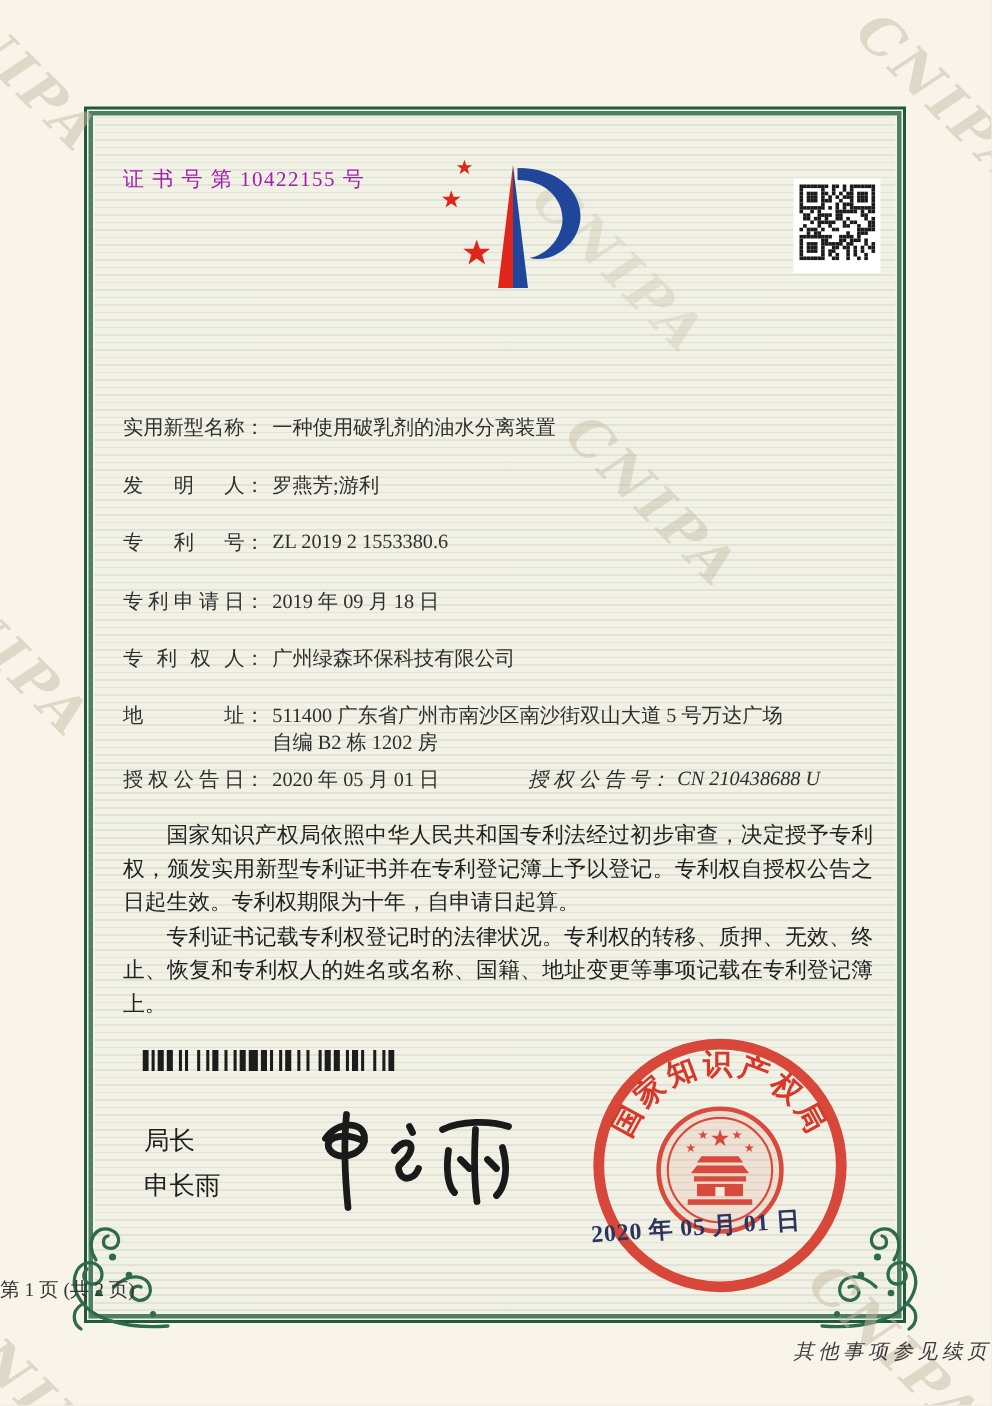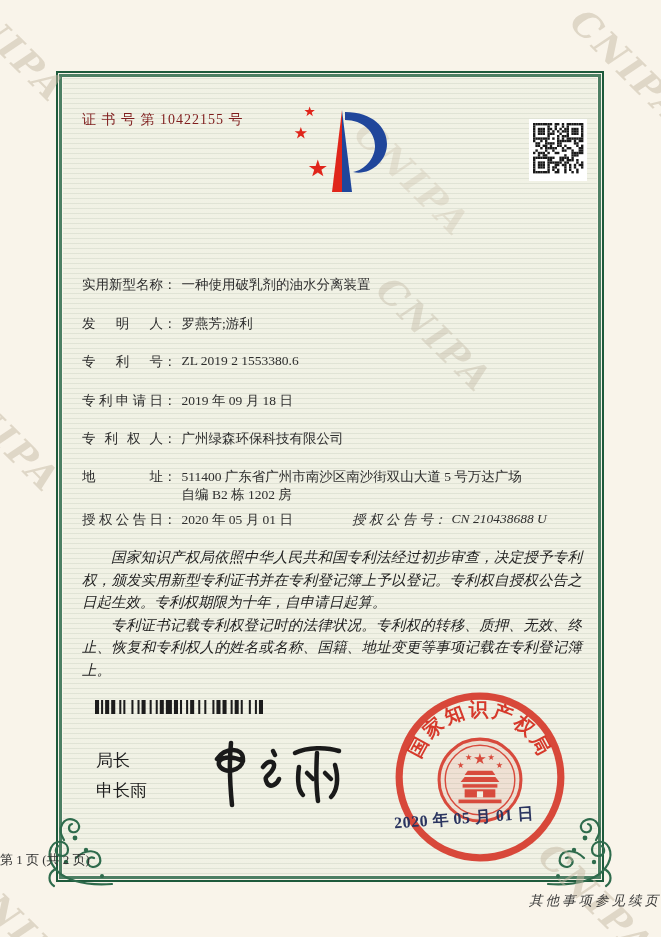--- a/index.html
+++ b/index.html
@@ -29,35 +29,35 @@
   }
   .frame-bg {
     position:absolute; left:63px; top:78px; width:534px; height:797px;
     background:repeating-linear-gradient(180deg,
       rgba(124,160,130,0.20) 0 1px, rgba(240,241,228,0.9) 1px 5px);
     z-index:0;
   }
   .corner-orn { position:absolute; z-index:4; }
   
   .abs { position:absolute; z-index:2; }
-  .cert-no { left:82px; top:111px; font-size:14px; letter-spacing:1px; color:#7f1d1d; }
+  .cert-no { left:82px; top:111px; font-size:14px; letter-spacing:1px; color:#a21caf; }
   .logo { left:291px; top:106px; }
   .qr { left:529px; top:119px; background:#fff; padding:2px; }
   .title {
     left:0; top:200px; width:661px; text-align:center;
     font-size:32px; font-weight:bold; letter-spacing:4px; color:#161616;
   }
   .row { left:82px; width:500px; font-size:13.5px; color:#2e2e2e; white-space:nowrap; }
   .flabel { display:inline-block; width:81px; text-align:justify; text-align-last:justify; vertical-align:top; }
   .colon { vertical-align:top; }
   .fvalue { margin-left:5px; vertical-align:top; display:inline-block; white-space:pre-line; }
   .pair2 { position:absolute; left:270px; top:0; white-space:nowrap;font-style:italic; }
   .legal {
     left:82px; top:546px; width:500px; font-size:14.5px; line-height:22.5px;
-    font-style:italic; text-align:justify; color:#222;
+    text-align:justify; color:#222;
   }
   .legal p { text-indent:2em; }
   .barcode { left:95px; top:700px; }
   .director { left:96px; top:746px; font-family:"Liberation Sans","DejaVu Sans",sans-serif;
     font-size:17px; color:#1f1f1f; line-height:30px; }
   .signature { left:203px; top:733px; }
   .seal { left:393px; top:690px; z-index:3; }
   .seal-date {
     left:394px; top:808px; width:150px; z-index:3;
     font-size:16px; font-weight:bold; color:#2b3560; letter-spacing:0.5px;

